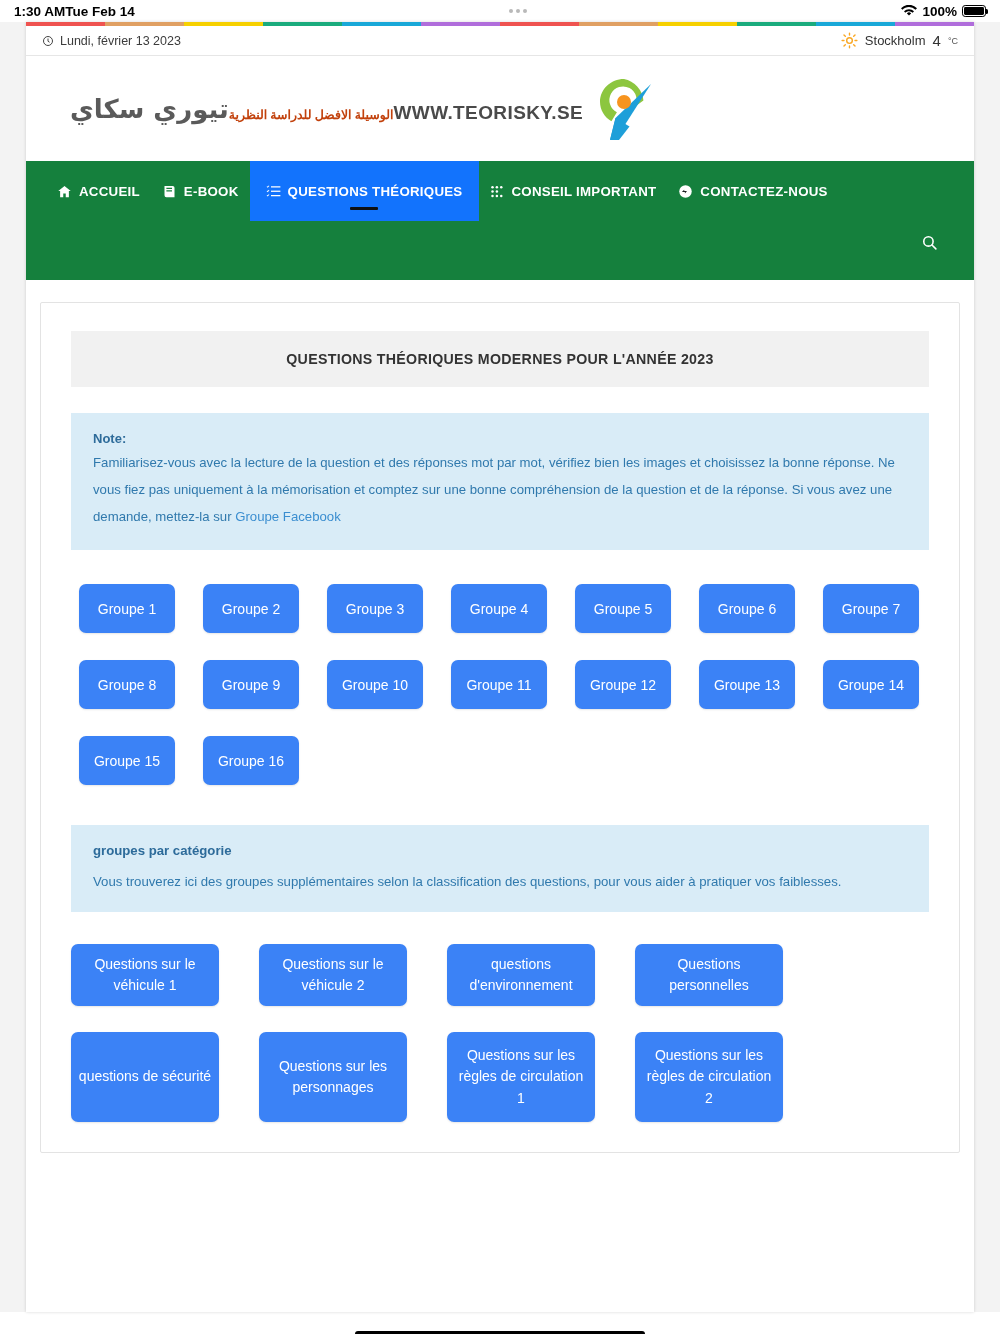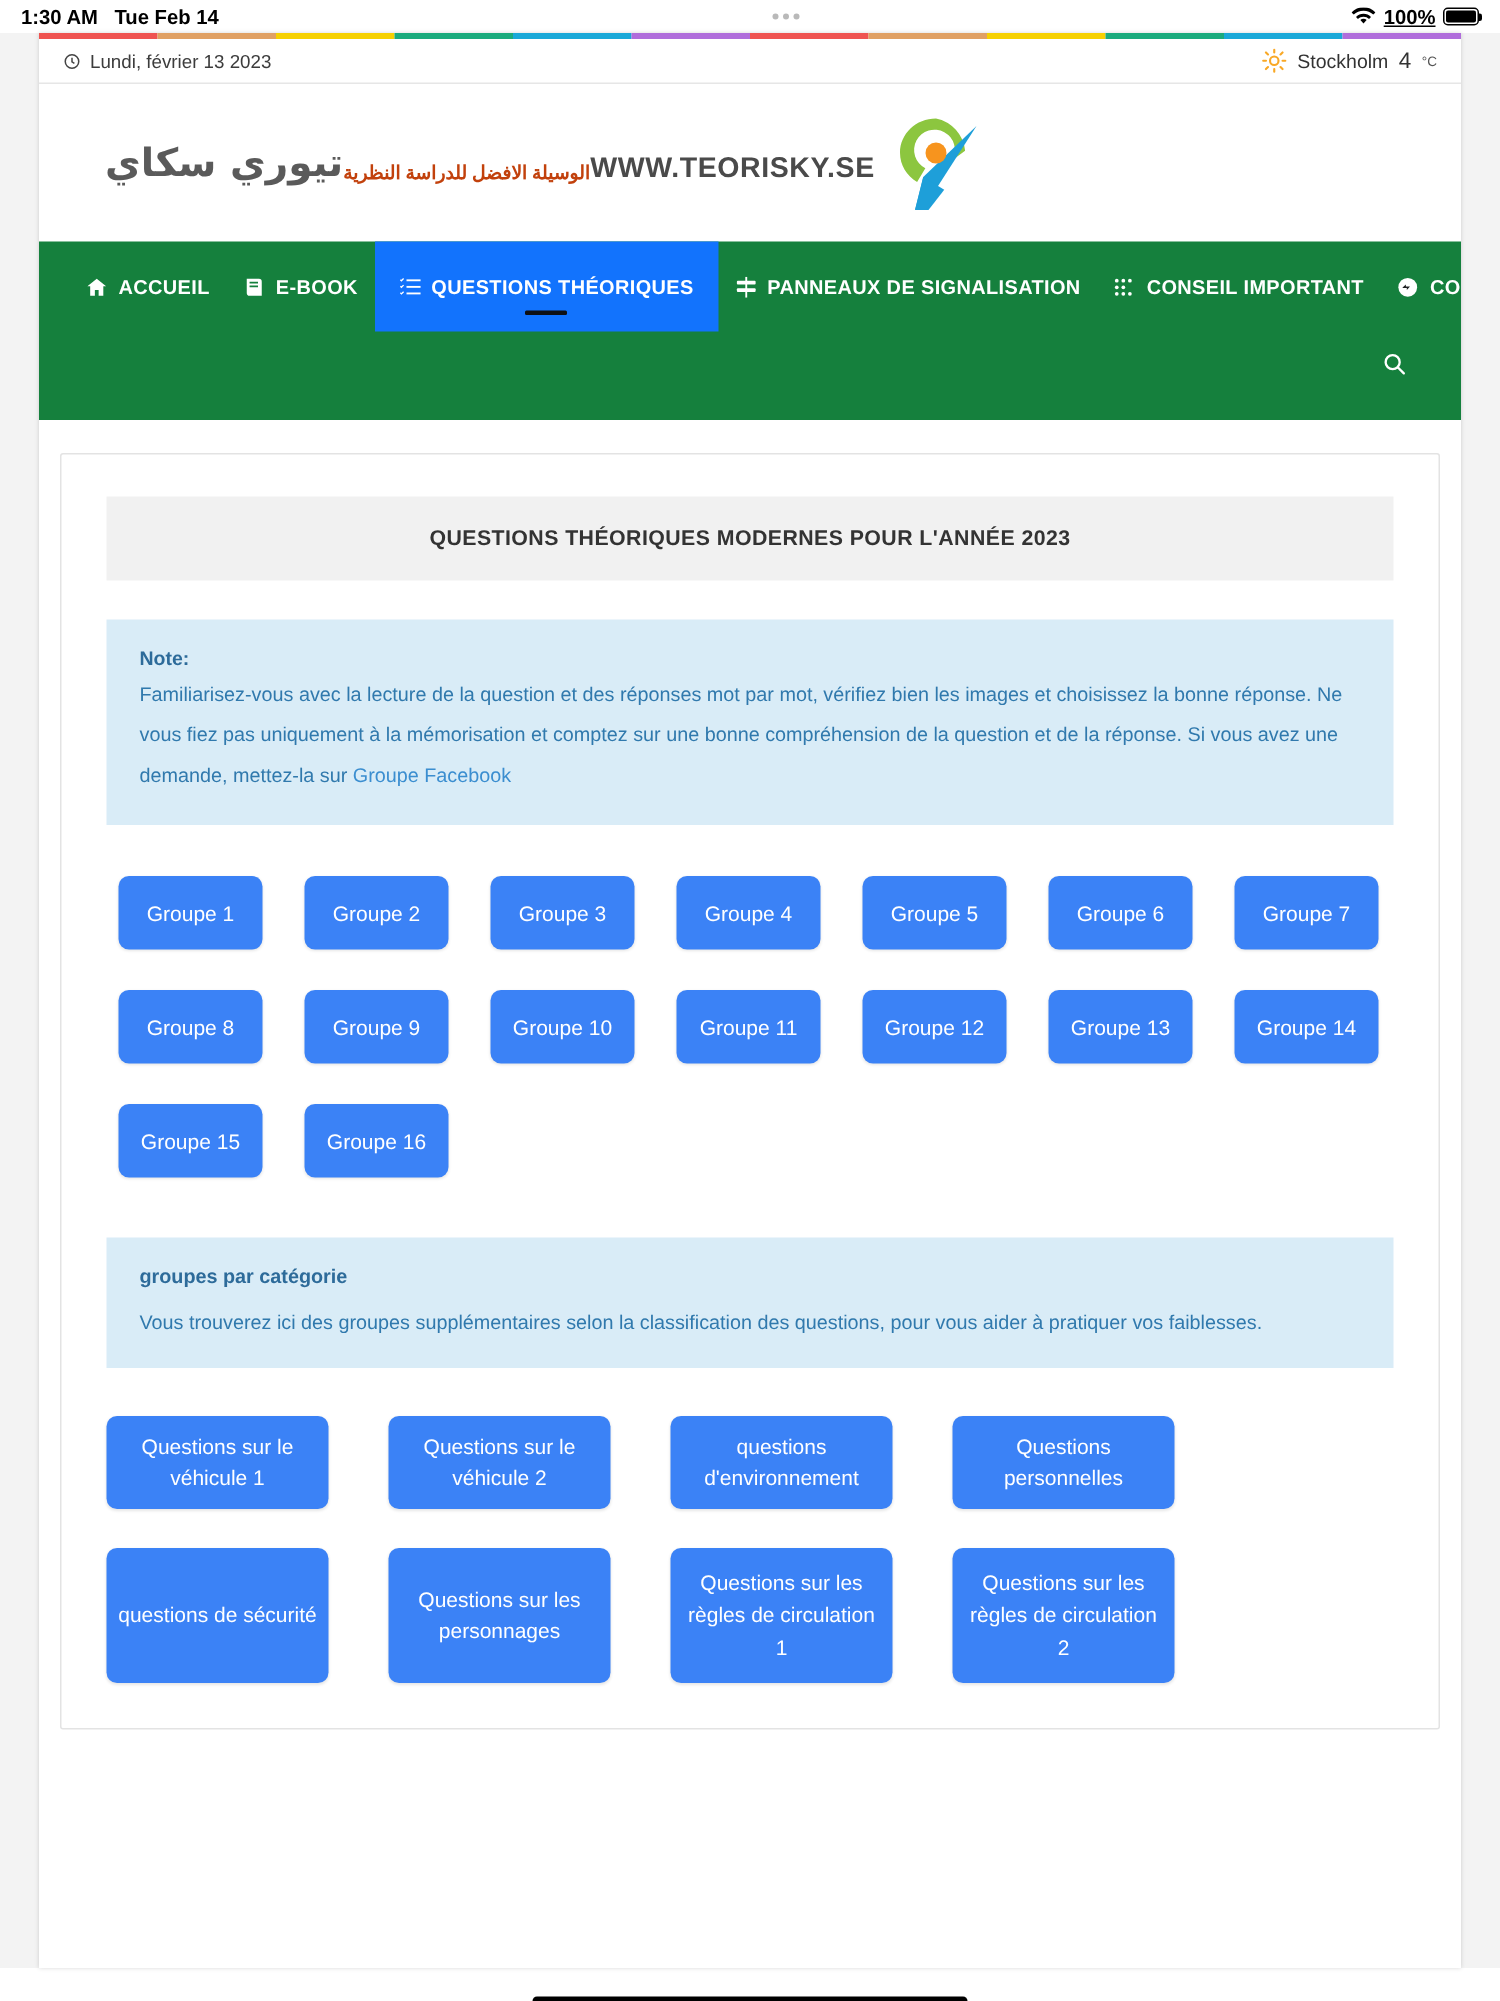--- a/index.html
+++ b/index.html
@@ -11,25 +11,25 @@
   }
 
   
   .status-bar {
     height:22px; width:1000px;
     display:flex; align-items:center;
     padding:0 14px;
     font-size:13.5px; font-weight:600; color:#000;
     background:#fff;
   }
-  .sb-left { display:flex; align-items:flex-start; gap:11px; }
+  .sb-left { display:flex; align-items:flex-start; }
   .sb-center { flex:1; display:flex; justify-content:center; align-items:center; }
   .sb-dots { display:flex; gap:3px; }
   .sb-dots i { width:4px;height:4px;border-radius:50%;background:#b9b9b9;display:block; }
-  .sb-right { display:flex; align-items:center; gap:5px;text-decoration:underline; }
+  .sb-right { display:flex; align-items:center; gap:5px; }
   .wifi-ic { width:16px;height:12px; display:block; }
   .batt {
     width:24px;height:12px;border:1.4px solid #000;border-radius:3.2px;
     position:relative; padding:1.4px; display:flex;
   }
   .batt:after{content:"";position:absolute;right:-3.4px;top:3.4px;width:2px;height:5px;
     background:#000;border-radius:0 1.5px 1.5px 0;}
   .batt i{flex:1;background:#000;border-radius:1.4px;display:block;}
 
   
@@ -265,30 +265,20 @@
             <svg class="nav-ic" viewBox="0 0 24 24" fill="#fff">
               <path d="M1 4.5 2.6 6 5.4 3.2 4.4 2.2 2.6 4 2 3.4zM1 11.5 2.6 13l2.8-2.8-1-1L2.6 11 2 10.4zM1 18.5 2.6 20l2.8-2.8-1-1-1.8 1.8-.6-.6z"></path>
               <rect x="8" y="3.6" width="15" height="2"></rect>
                 <rect x="8" y="10.6" width="15" height="2"></rect>
                 <rect x="8" y="17.6" width="15" height="2"></rect>
             </svg>
           </span>
           <span>QUESTIONS THÉORIQUES</span>
         </div>
 
-        <div class="nav-item">
-          <span>
-            <svg class="nav-ic" viewBox="0 0 24 24" fill="#fff">
-              <rect x="11" y="1" width="2" height="22"></rect>
-              <rect x="2" y="5" width="20" height="4" rx="1"></rect>
-              <rect x="2" y="13" width="20" height="4" rx="1"></rect>
-            </svg>
-          </span>
-          <span>PANNEAUX DE SIGNALISATION</span>
-        </div>
 
         <div class="nav-item">
           <span>
             <svg class="nav-ic" viewBox="0 0 24 24" fill="#fff">
               <circle cx="4" cy="5" r="2"></circle>
                 <circle cx="11" cy="5" r="2"></circle>
                 <circle cx="18" cy="5" r="2"></circle>
               <circle cx="4" cy="12" r="2"></circle>
                 <circle cx="11" cy="12" r="2"></circle>
               <circle cx="4" cy="19" r="2"></circle>

